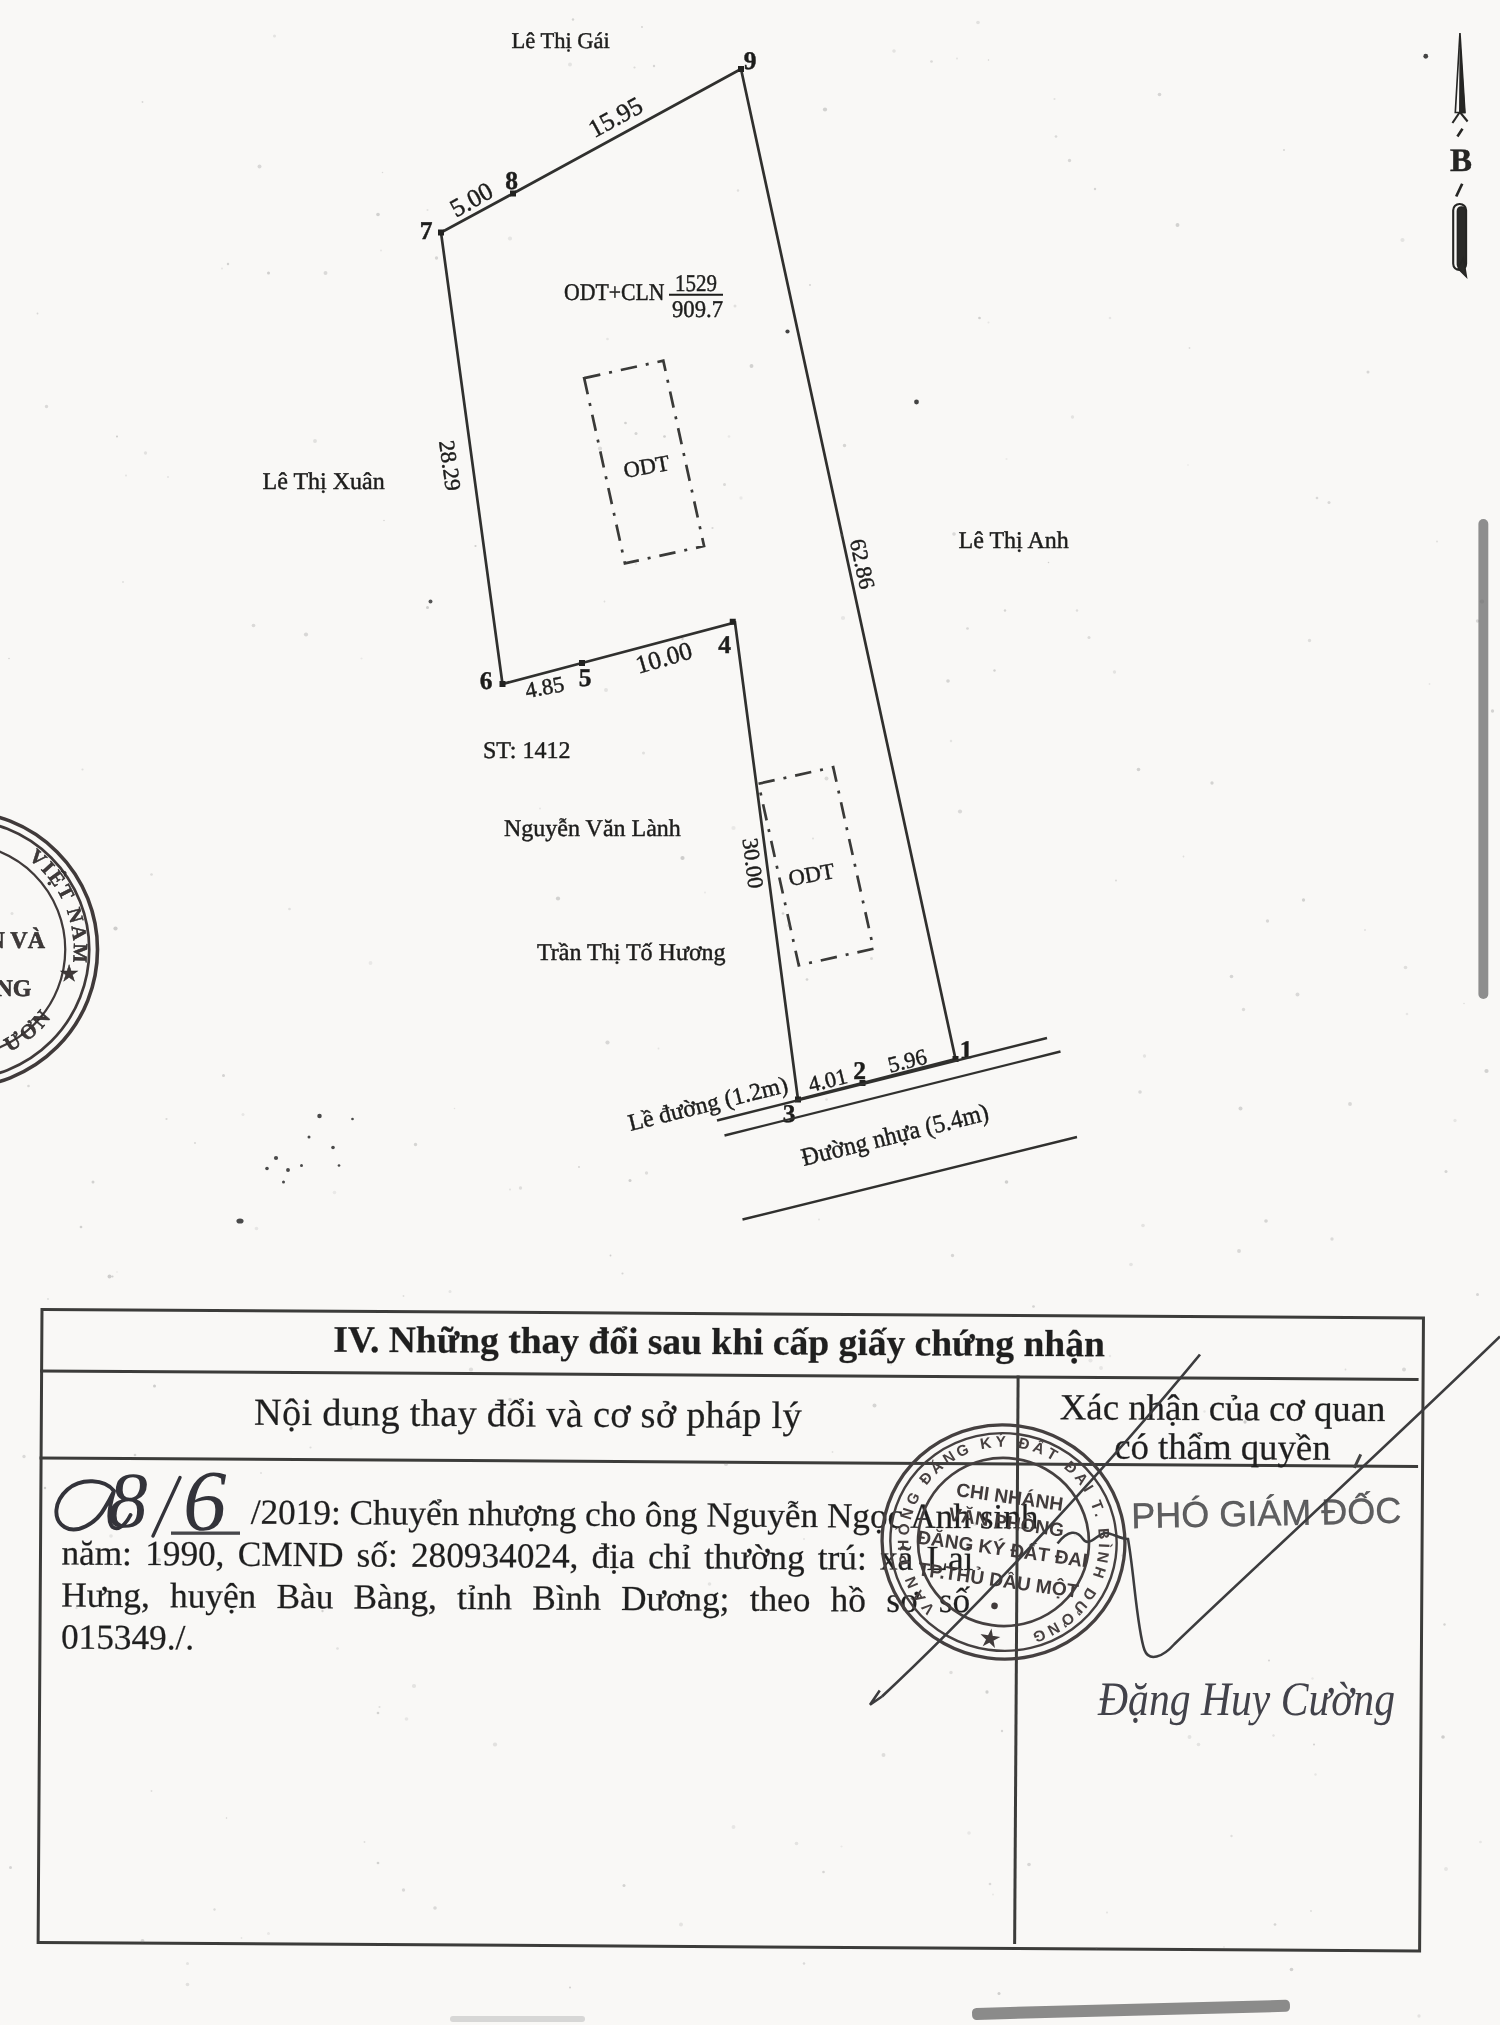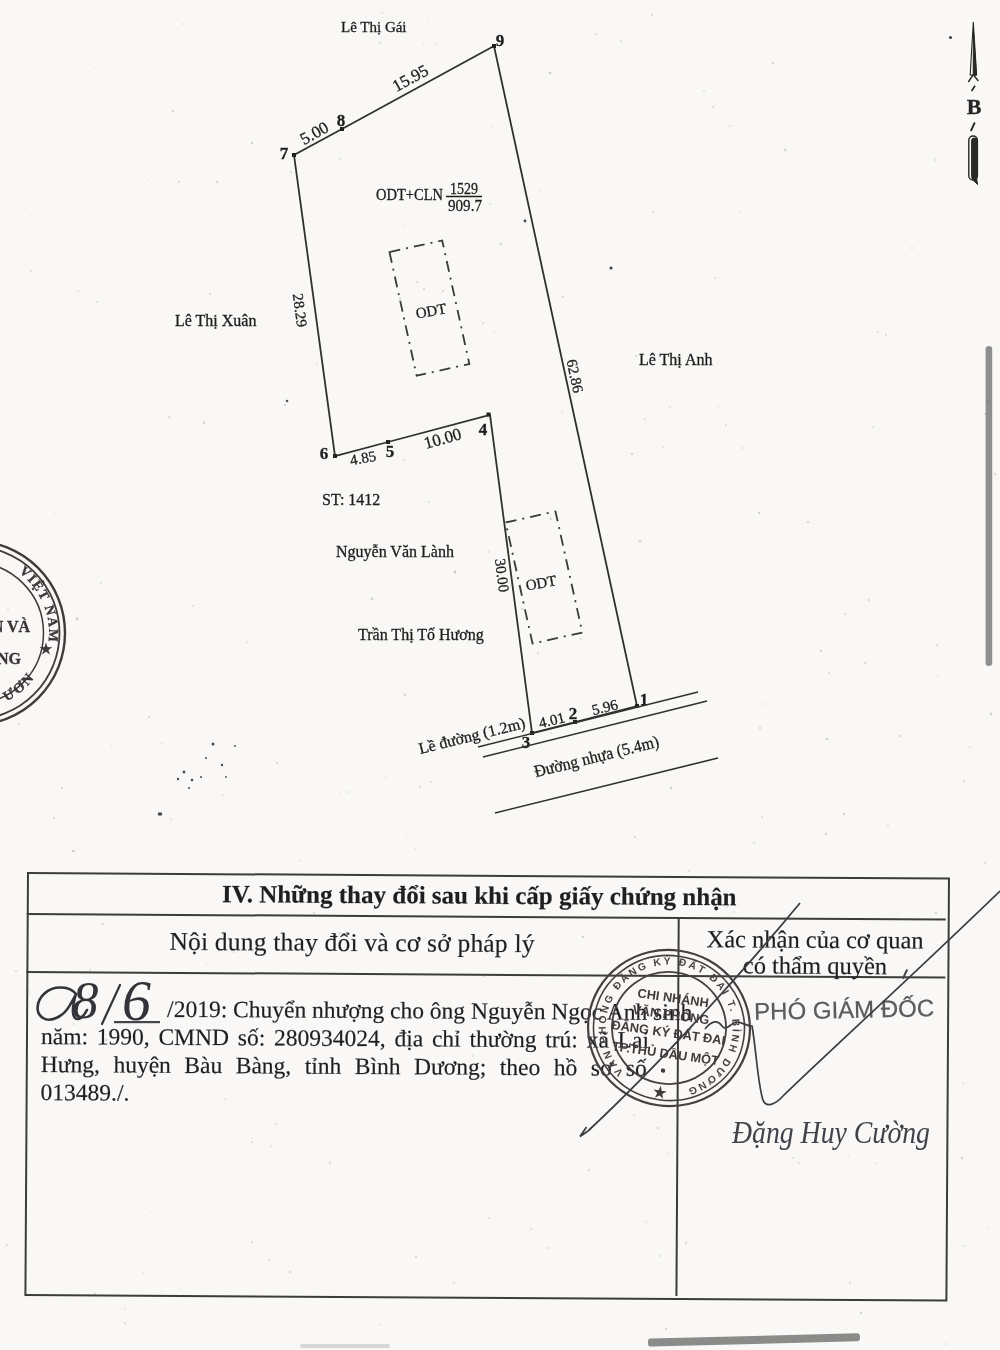--- a/index.html
+++ b/index.html
@@ -177,21 +177,21 @@
   <div class="abs" style="left:684px;top:922px;width:263px;text-align:center;font-size:24.5px;line-height:26px">Xác nhận của cơ quan<br>có thẩm quyền</div>
 
   <div class="abs" style="left:897px;top:962px;width:8px;height:10px;border-right:2px solid #444;transform:rotate(25deg)"></div>
 
   <div class="abs" style="left:168px;top:995px;width:487px;font-size:23.5px;text-align:justify;text-align-last:justify;white-space:nowrap">/2019: Chuyển nhượng cho ông Nguyễn Ngọc Anh sinh</div>
 
   <div class="abs" style="left:42px;top:1023px;width:608px;font-size:23.5px;text-align:justify;text-align-last:justify;white-space:nowrap">năm: 1990, CMND số: 280934024, địa chỉ thường trú: xã Lai</div>
 
   <div class="abs" style="left:42px;top:1051px;width:606px;font-size:23.5px;text-align:justify;text-align-last:justify;white-space:nowrap">Hưng, huyện Bàu Bàng, tỉnh Bình Dương; theo hồ sơ số</div>
 
-  <div class="abs" style="left:42px;top:1079px;font-size:23.5px">013489./.</div>
+  <div class="abs" style="left:42px;top:1079px;font-size:23.5px">015349./.</div>
 
   <div class="abs" style="left:755px;top:991px;width:185px;font-size:24px;font-family:'Liberation Sans',sans-serif;color:#5e5e60;transform:rotate(-1.5deg);white-space:nowrap">PHÓ GIÁM ĐỐC</div>
 </div>
 
 <svg class="abs" style="left:0;top:0" width="1000" height="1350" viewBox="0 0 1000 1350">
 
   <g stroke="#33333a" fill="none" stroke-width="2.6" stroke-linecap="round">
     <path d="M 76 994 C 70 986, 54 985, 45 993 C 36 1001, 35 1013, 43 1018 C 51 1023, 64 1016, 70 1005 C 73 1000, 75 996, 76 994 C 73 1004, 71 1014, 75 1018 C 79 1021, 84 1016, 87 1010"></path>
   </g>
   <text x="72" y="1018" font-size="53px" font-style="italic" fill="#33333a" font-family="Liberation Serif,serif">8</text>

